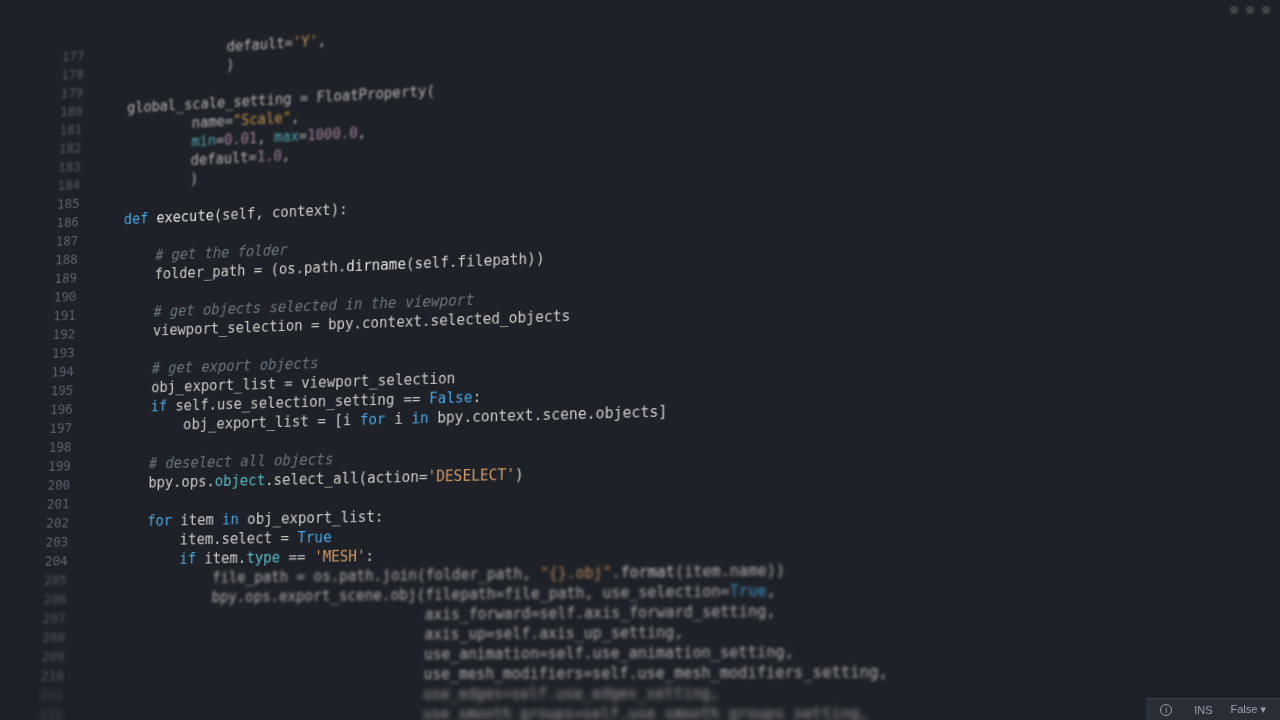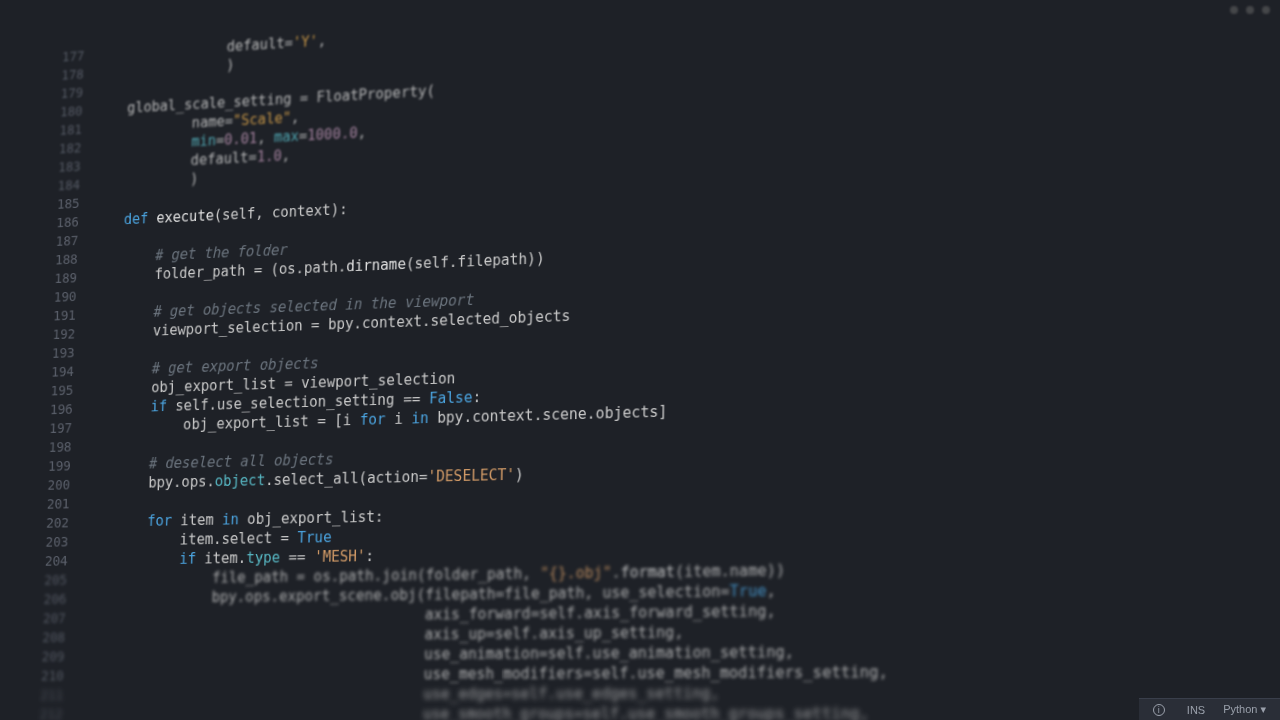--- a/index.html
+++ b/index.html
@@ -112,14 +112,14 @@
     <div class="line blur-bottom"><span class="gutter">208</span><span class="code">                                         axis_up<span class="op">=</span>self.axis_up_setting,</span></div>
     <div class="line blur-bottom"><span class="gutter">209</span><span class="code">                                         use_animation<span class="op">=</span>self.use_animation_setting,</span></div>
     <div class="line blur-bottom"><span class="gutter">210</span><span class="code">                                         use_mesh_modifiers<span class="op">=</span>self.use_mesh_modifiers_setting,</span></div>
     <div class="line blur-heavy"><span class="gutter">211</span><span class="code">                                         use_edges<span class="op">=</span>self.use_edges_setting,</span></div>
     <div class="line blur-heavy"><span class="gutter">212</span><span class="code">                                         use_smooth_groups<span class="op">=</span>self.use_smooth_groups_setting,</span></div>
   </div>
 
 <div class="statusbar">
   <span><span class="info-icon">i</span></span>
   <span>INS</span>
-  <span>Python ▾</span>
+  <span>False ▾</span>
 </div>
 
 </body></html>

